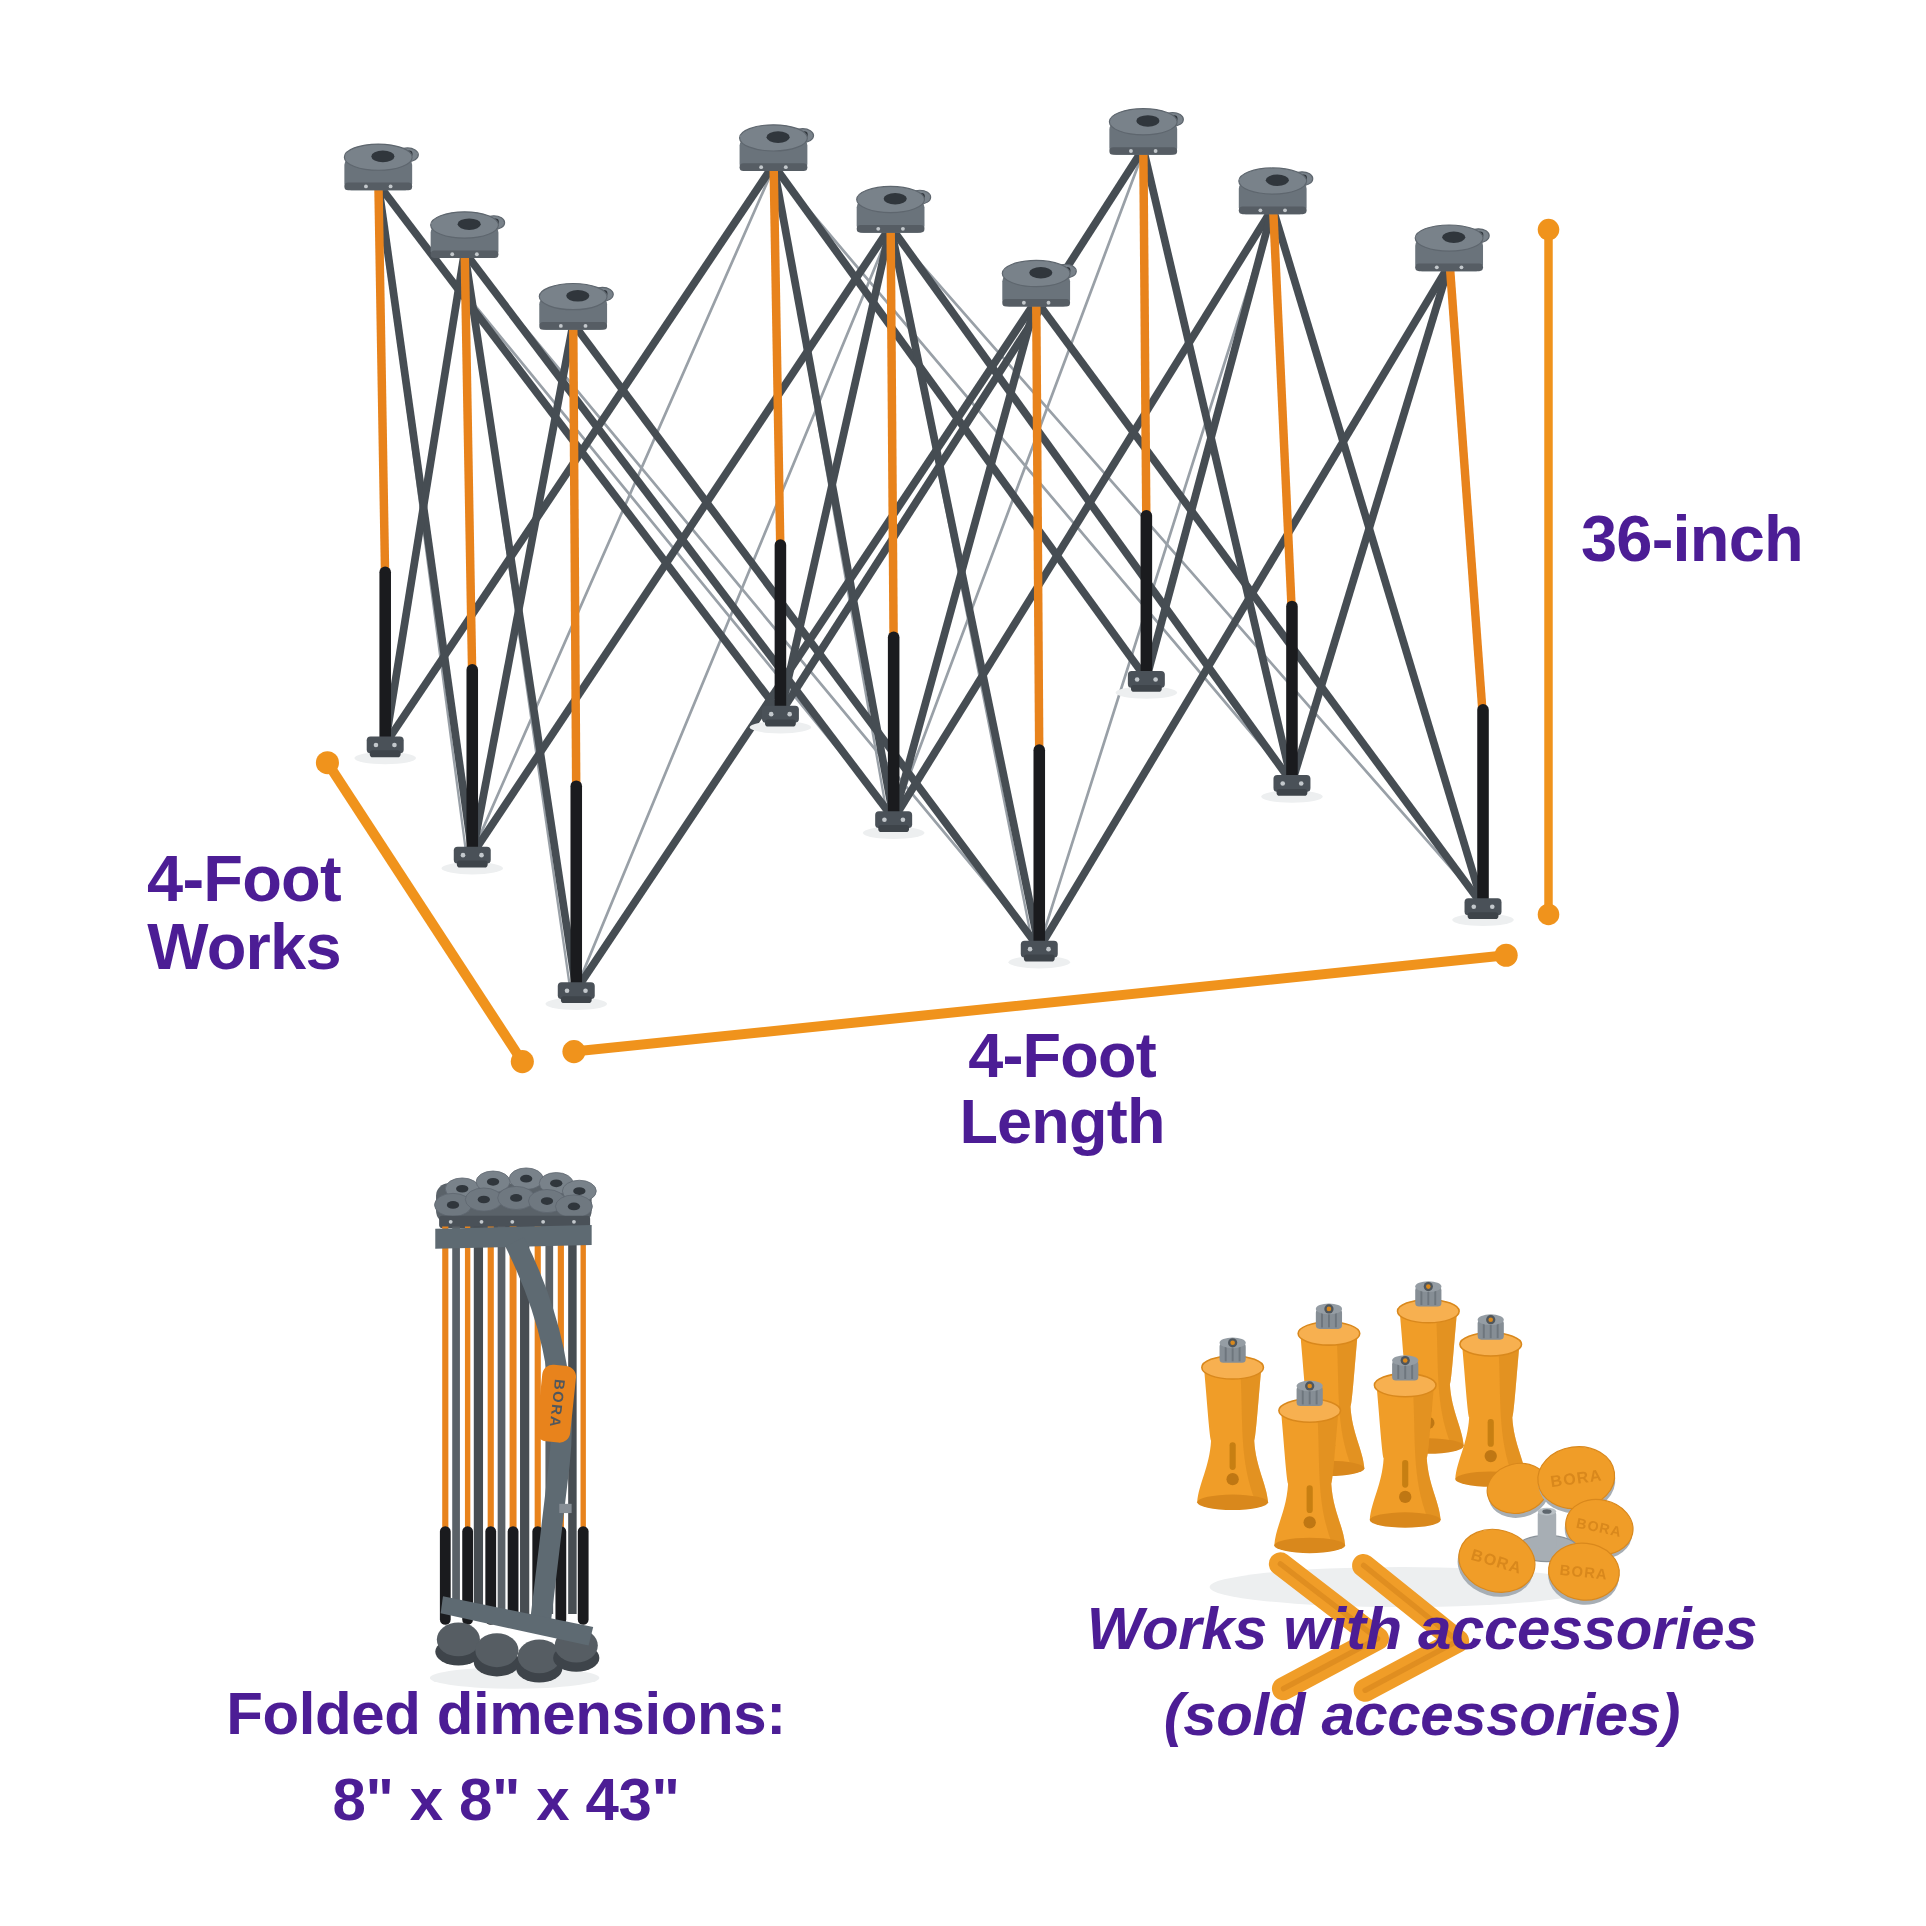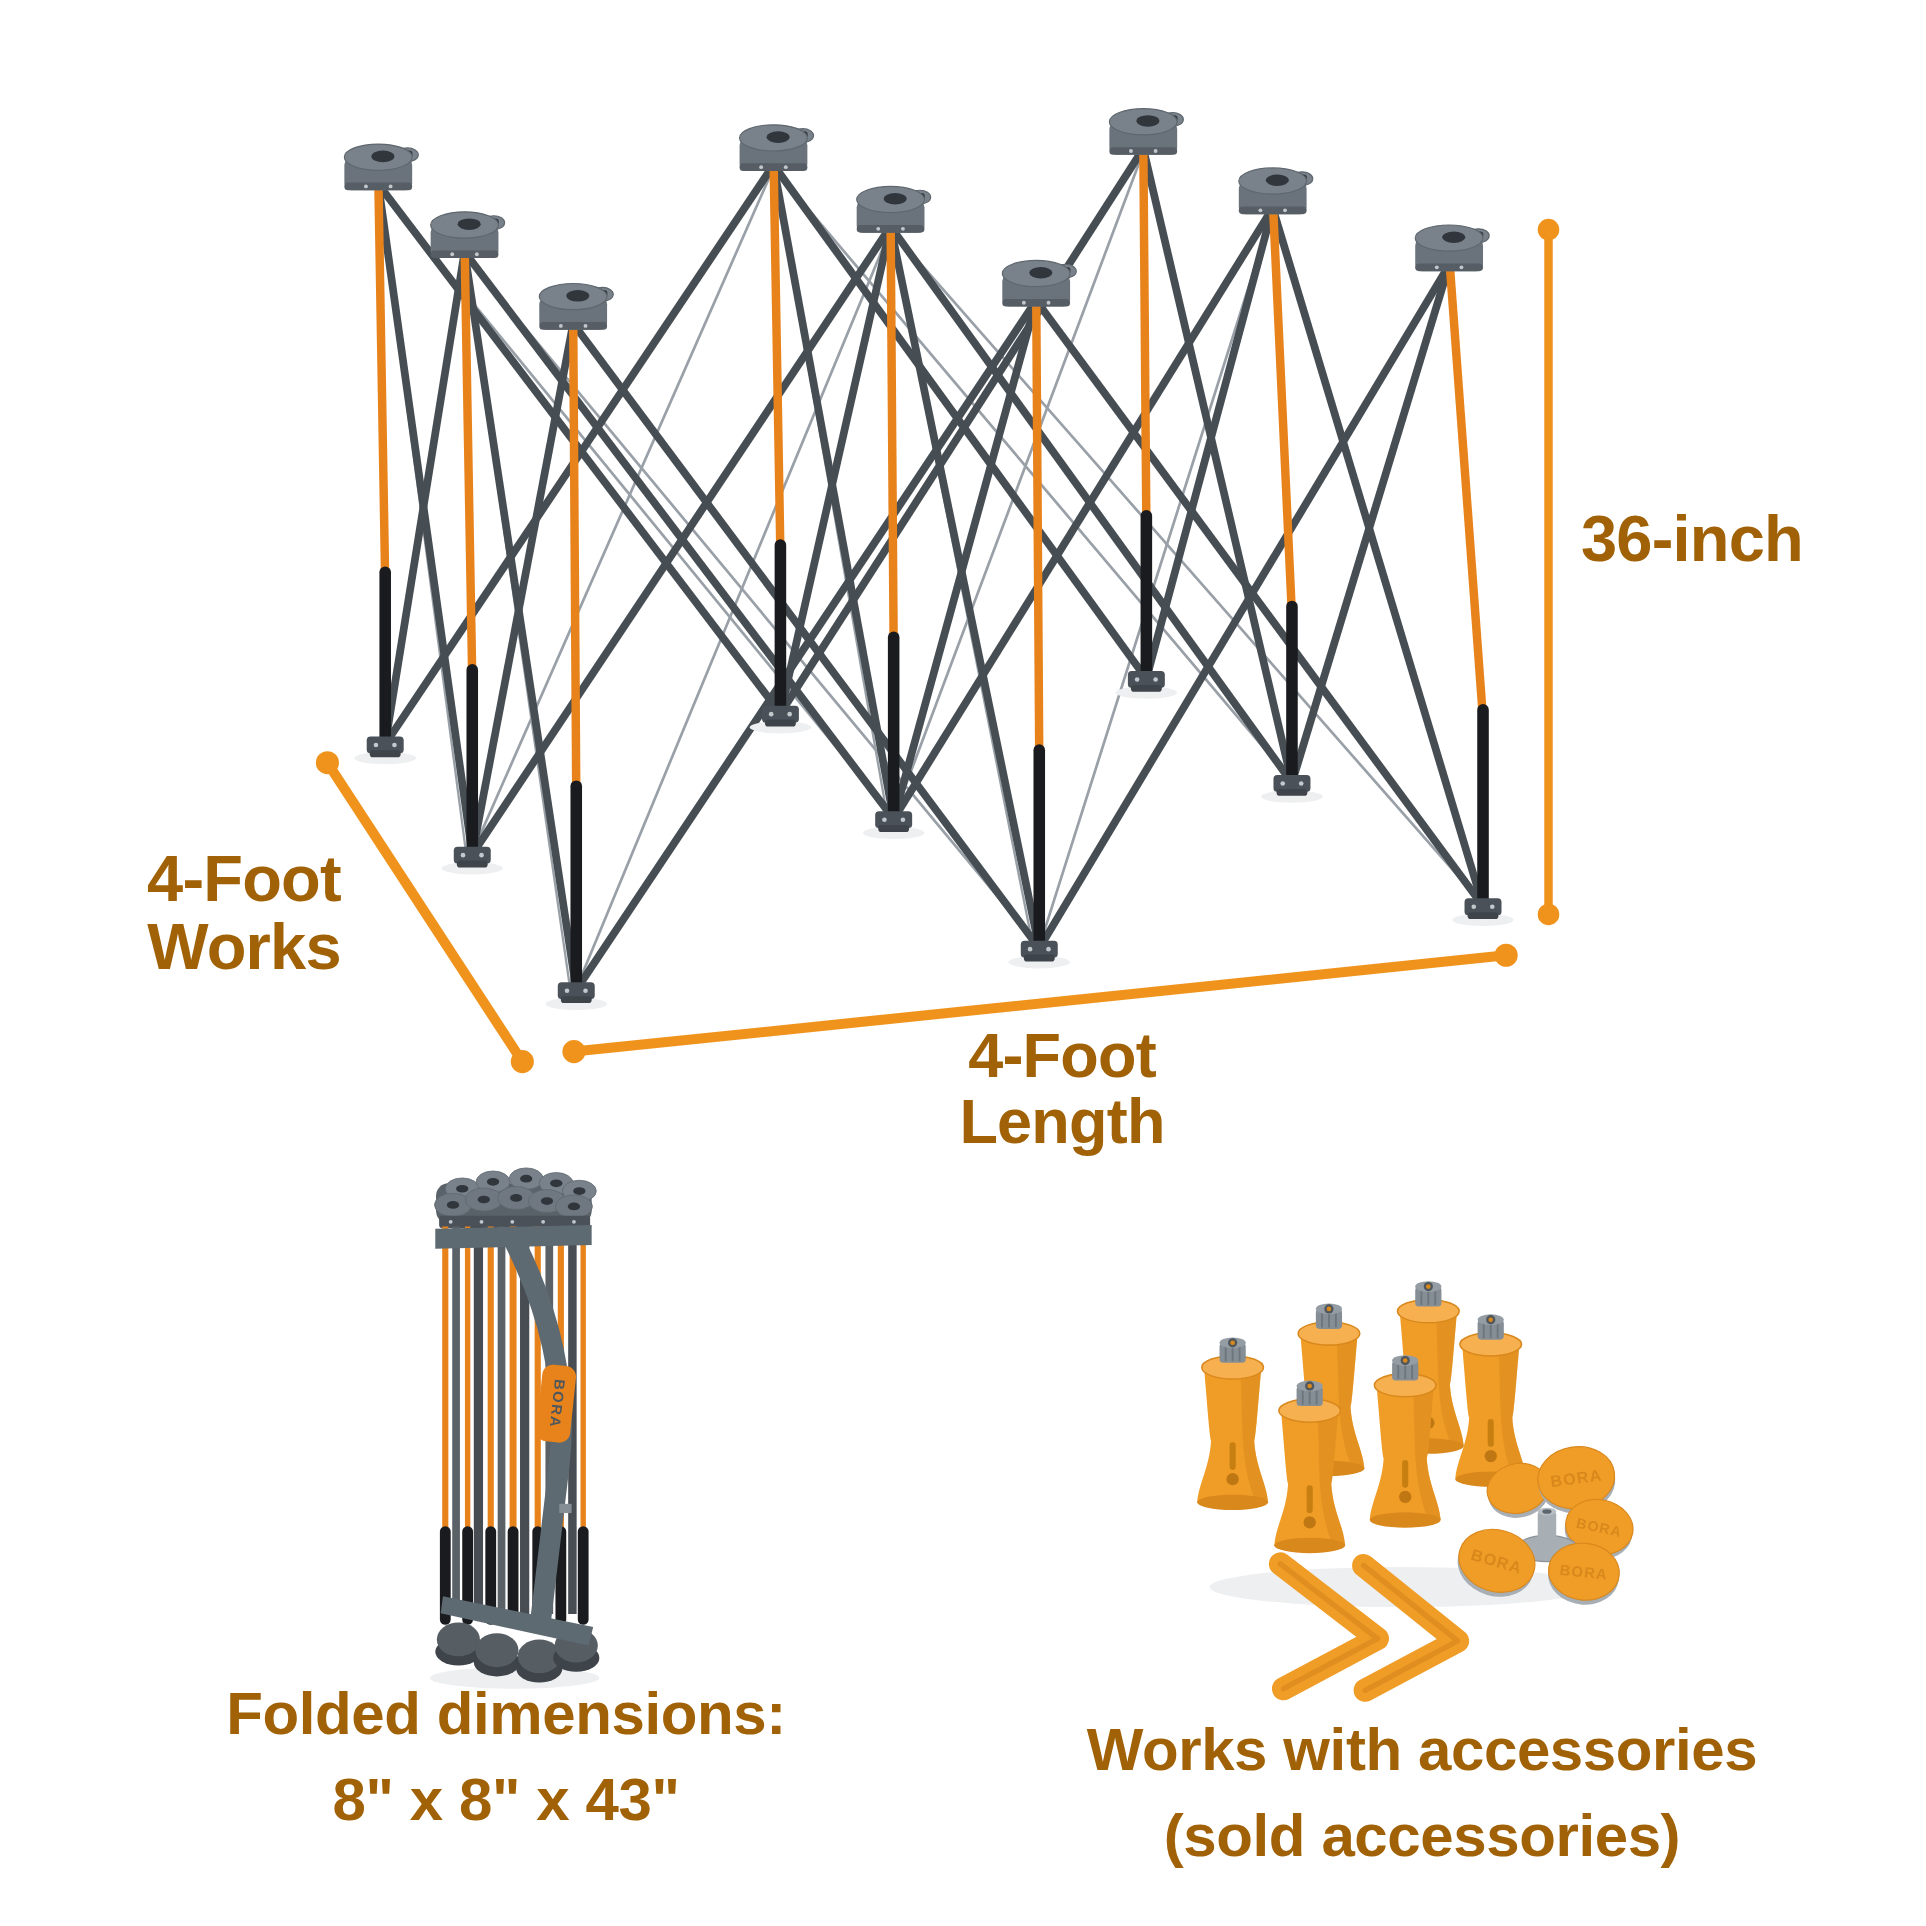--- a/index.html
+++ b/index.html
@@ -1,20 +1,20 @@
 <!DOCTYPE html>
 <html style="font-size:12.3px"><head>
 <meta charset="utf-8">
 <style>
   html,body{margin:0;padding:0;background:#ffffff;}
   .stage{position:relative;width:1926px;height:1926px;background:#ffffff;overflow:hidden;
          font-family:"Liberation Sans", sans-serif;}
   svg{position:absolute;left:0;top:0;}
   .lbl{position:absolute;transform:translateX(-50%);text-align:center;font-weight:bold;
-       color:#a16207;white-space:nowrap;}
+       color:#4c1d95;white-space:nowrap;}
   .dim{font-size:65px;line-height:68px;letter-spacing:-0.8px;}
   .dim-len{font-size:63px;line-height:66px;letter-spacing:-0.8px;}
   .cap{font-size:60px;line-height:86px;letter-spacing:-0.4px;}
 </style>
 </head>
 <body>
 
 <div class="stage">
 
   <svg id="scene" width="1926" height="1926" viewBox="0 0 2500 2500">
@@ -461,19 +461,19 @@
   <div class="lbl dim-len" style="left:1062px;top:1022px;">
     <div>4-Foot</div>
     <div>Length</div>
   </div>
 
   <div class="lbl cap" style="left:506px;top:1671px;">
     <div>Folded dimensions:</div>
     <div>8" x 8" x 43"</div>
   </div>
 
-  <div class="lbl cap" style="left:1422px;top:1707px;">
+  <div class="lbl cap" style="left:1422px;top:1586px;font-style:italic;">
     <div>Works with accessories</div>
     <div>(sold accessories)</div>
   </div>
 
 </div>
 
 
 </body></html>

